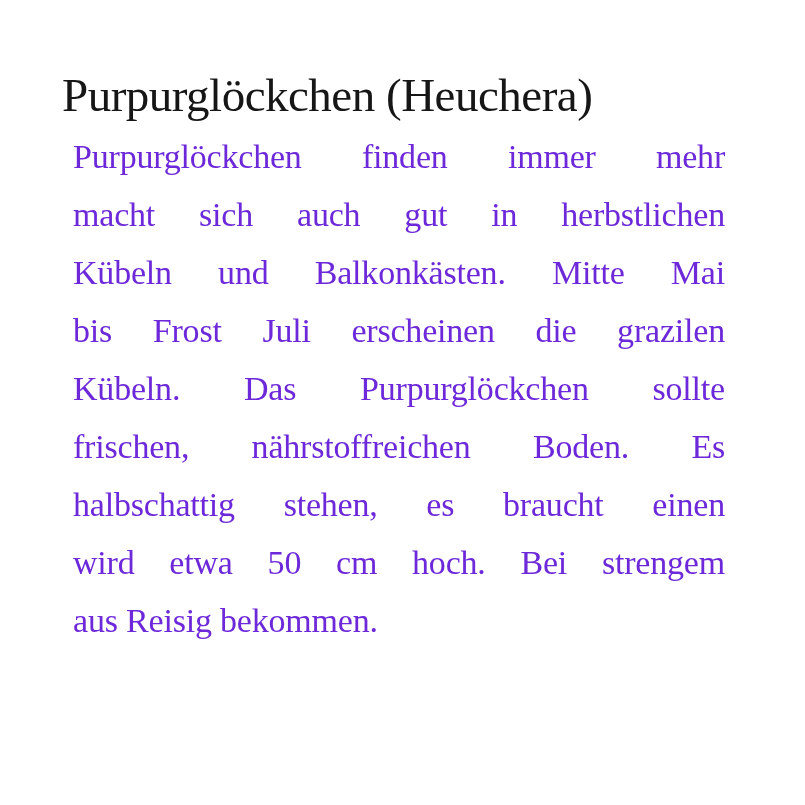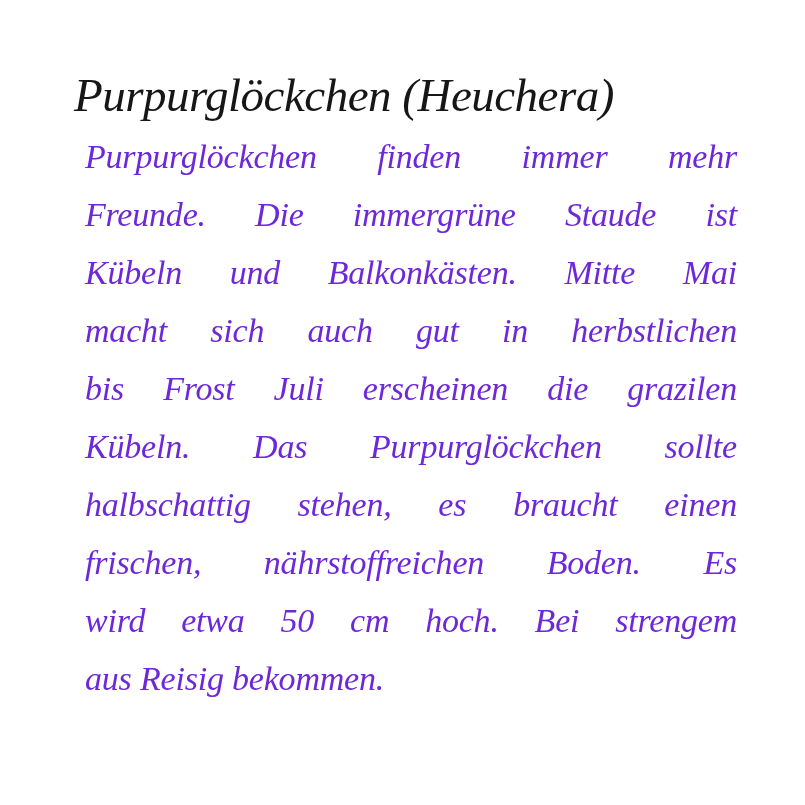--- a/index.html
+++ b/index.html
@@ -10,24 +10,23 @@
   body {
     width: 805px;
     height: 805px;
     position: relative;
     font-family: "Liberation Serif", serif;
     color: #161616;
     overflow: hidden;
   }
   .article {
     position: absolute;
-    left: 74px;
+    left: 62px;
     top: 68px;
     width: 674px;
-    font-style: italic;
   }
   .article-title {
     margin: 0 0 10px 0;
     font-weight: 400;
     font-size: 47px;
     line-height: 1.15;
     letter-spacing: -0.5px;
     white-space: nowrap;
     color: #161616;
   }
@@ -46,22 +45,21 @@
     text-align-last: left;
   }
 </style>
 </head>
 <body>
 
 <main class="article">
   <h1 class="article-title">Purpurglöckchen (Heuchera)</h1>
 
   <p class="article-line">Purpurglöckchen finden immer mehr</p>
-  <p class="article-line">Freunde. Die immergrüne Staude ist</p>
+  <p class="article-line">macht sich auch gut in herbstlichen</p>
   <p class="article-line">Kübeln und Balkonkästen. Mitte Mai</p>
-  <p class="article-line">macht sich auch gut in herbstlichen</p>
   <p class="article-line">bis Frost Juli erscheinen die grazilen</p>
   <p class="article-line">Kübeln. Das Purpurglöckchen sollte</p>
+  <p class="article-line">frischen, nährstoffreichen Boden. Es</p>
   <p class="article-line">halbschattig stehen, es braucht einen</p>
-  <p class="article-line">frischen, nährstoffreichen Boden. Es</p>
   <p class="article-line">wird etwa 50 cm hoch. Bei strengem</p>
   <p class="article-line last">aus Reisig bekommen.</p>
 </main>
 
 </body></html>

